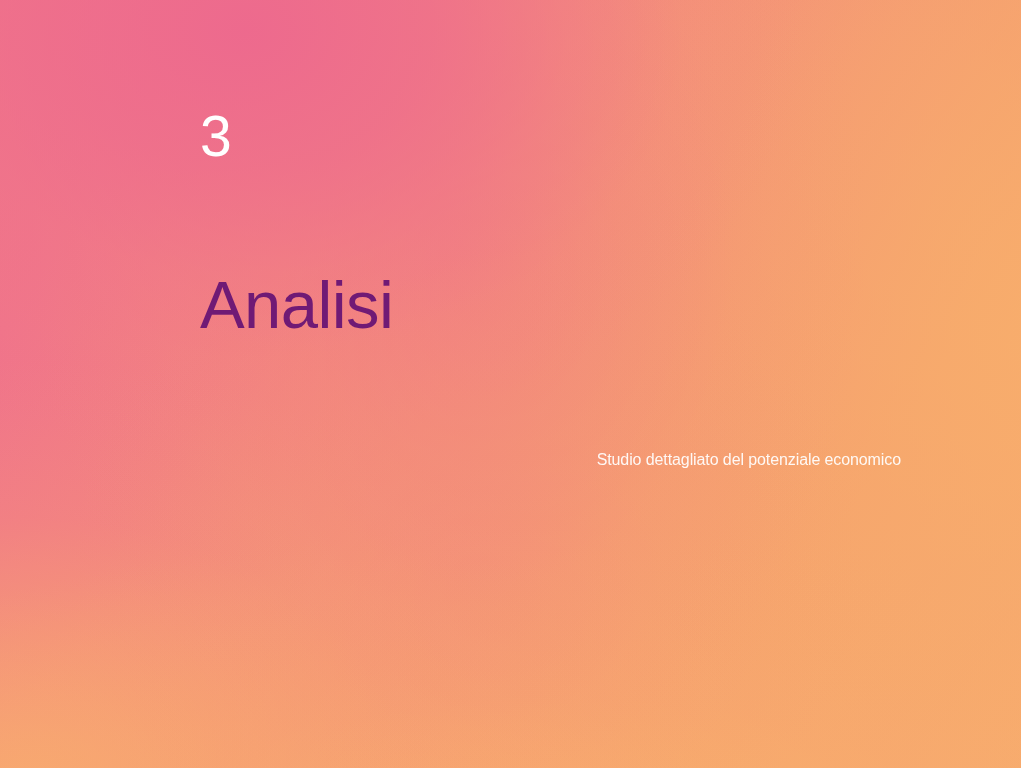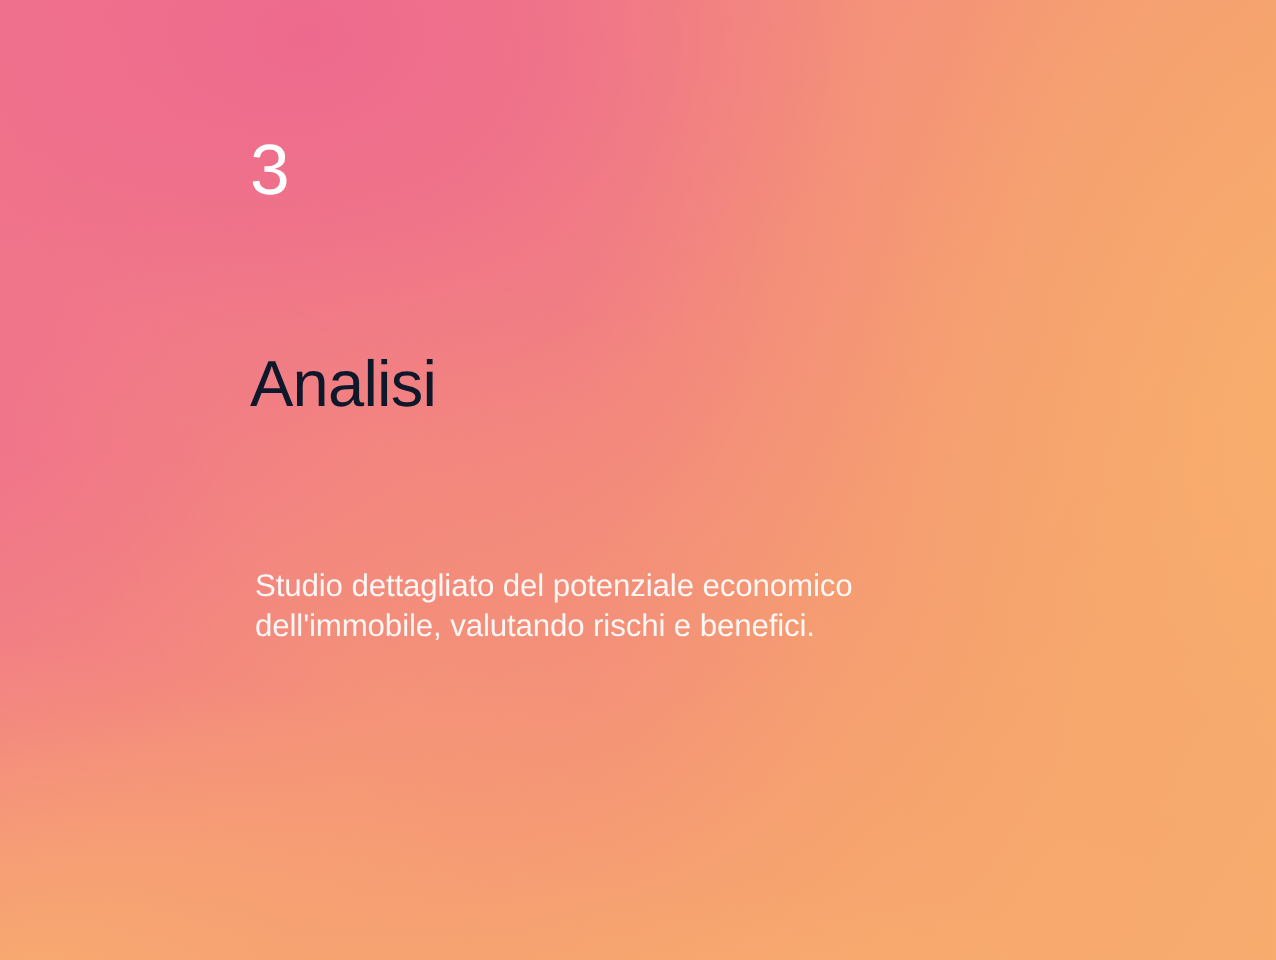--- a/index.html
+++ b/index.html
@@ -114,45 +114,46 @@
     color: #ffffff;
     font-size: 57px;
     font-weight: 300;
     line-height: 1;
     letter-spacing: 0.5px;
     white-space: nowrap;
   }
 
   .slide-title {
     position: absolute;
-    top: 239px;
+    top: 226px;
     left: 0;
     width: 760px;
-    color: #0f172a;
-    font-size: 52px;
+    color: #701a75;
+    font-size: 67px;
     font-weight: 300;
     line-height: 68px;
     letter-spacing: -0.6px;
   }
 
   .slide-title .line {
     display: block;
     white-space: nowrap;
   }
 
   .slide-subtitle {
     position: absolute;
     top: 428px;
-    left: 4px;
+    left: 21px;
     width: 680px;
     color: rgba(255,255,255,0.93);
-    font-size: 25px;
+    font-size: 16px;
     font-weight: 400;
     line-height: 32px;
     letter-spacing: -0.1px;
+    text-align: right;
   }
 
   .slide-subtitle .line {
     display: block;
     white-space: nowrap;
   }
 </style>
 </head>
 <body>
 
@@ -169,17 +170,16 @@
   <div class="content">
 
     <div class="section-number">3</div>
 
     <h1 class="slide-title">
       <span class="line">Analisi</span>
     </h1>
 
     <p class="slide-subtitle">
       <span class="line">Studio dettagliato del potenziale economico</span>
-      <span class="line">dell'immobile, valutando rischi e benefici.</span>
     </p>
 
   </div>
 </div>
 
 </body></html>

